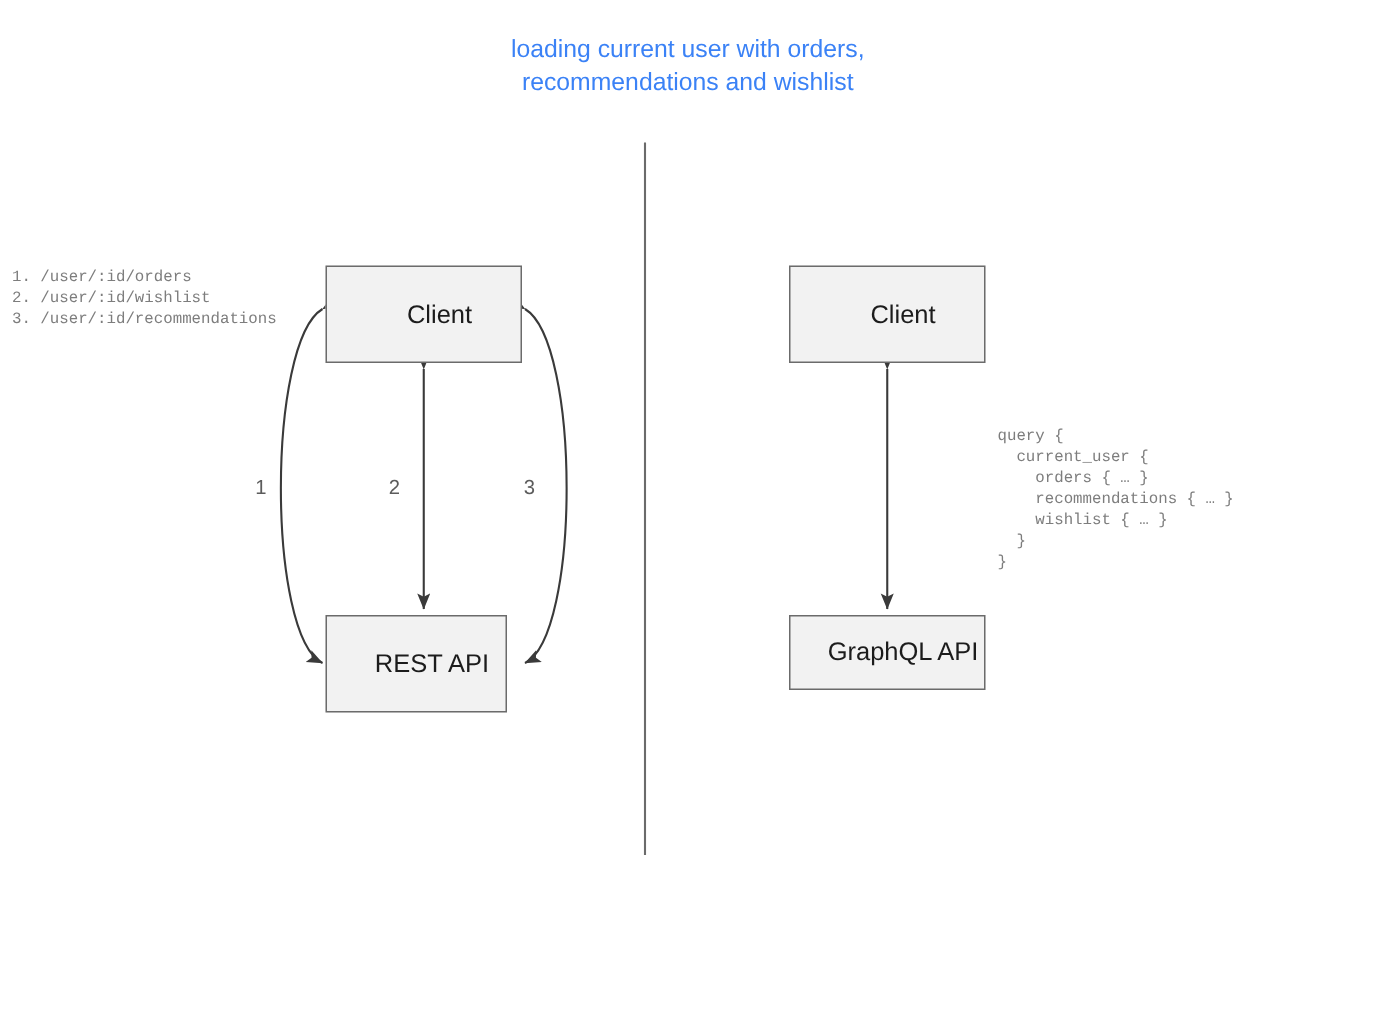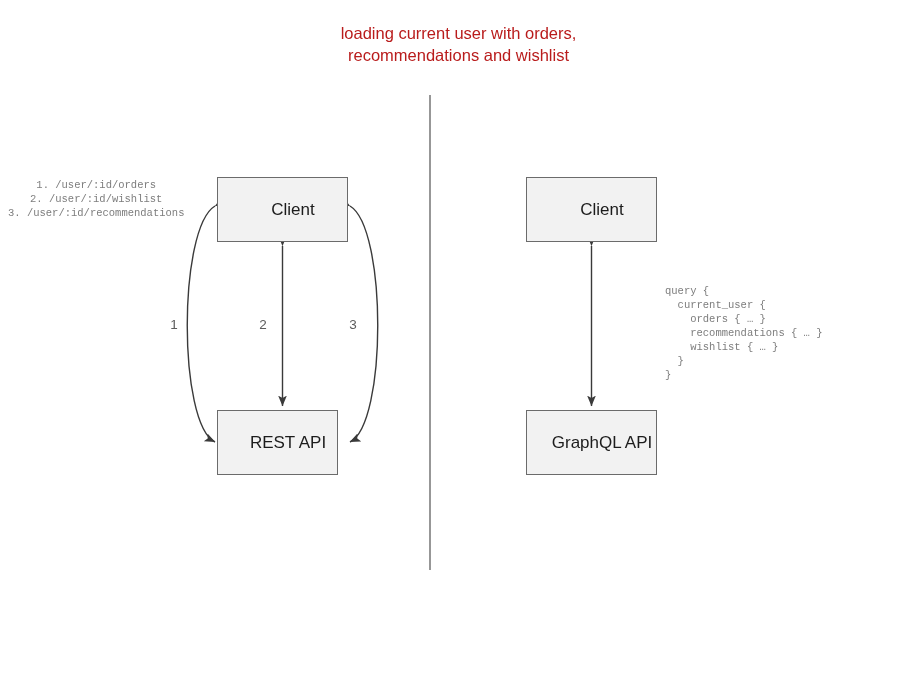--- a/index.html
+++ b/index.html
@@ -22,21 +22,21 @@
 
   
   #diagram-title {
     position: absolute;
     left: 0;
     top: 22px;
     width: 917px;
     text-align: center;
     font-size: 16.5px;
     line-height: 22px;
-    color: #b91c1c;
+    color: #3b82f6;
     white-space: pre-line;
     font-family: "Liberation Sans", sans-serif;
   }
 
   
   #vector-layer {
     position: absolute;
     left: 0;
     top: 0;
     width: 917px;
@@ -53,21 +53,21 @@
     align-items: center;
     justify-content: center;
     font-size: 17px;
     color: #1c1c1c;
     font-family: "Liberation Sans", sans-serif;
     padding-left: 21px;
   }
   #node-rest-client   { left: 217px; top: 177px; width: 131px; height: 65px; }
   #node-rest-api      { left: 217px; top: 410px; width: 121px; height: 65px; }
   #node-gql-client    { left: 526px; top: 177px; width: 131px; height: 65px; }
-  #node-gql-api       { left: 526px; top: 410px; width: 131px; height: 65px; }
+  #node-gql-api       { left: 526px; top: 410px; width: 131px; height: 50px; }
 
   
   .edge-label {
     position: absolute;
     font-size: 13.5px;
     color: #5c5c5c;
     font-family: "Liberation Sans", sans-serif;
     text-align: center;
     width: 20px;
   }
@@ -77,21 +77,21 @@
 
   
   .code-block {
     position: absolute;
     font-family: "Liberation Mono", monospace;
     font-size: 10.5px;
     line-height: 14px;
     color: #7d7d7d;
     white-space: pre;
   }
-  #rest-endpoints-list { left: 8px;   top: 178px; text-align: center; }
+  #rest-endpoints-list { left: 8px;   top: 178px; }
   #graphql-query-block { left: 665px; top: 284px; }
 </style>
 </head>
 <body>
 
 <div id="canvas">
 
   <div id="diagram-title">loading current user with orders,
 recommendations and wishlist</div>
 

